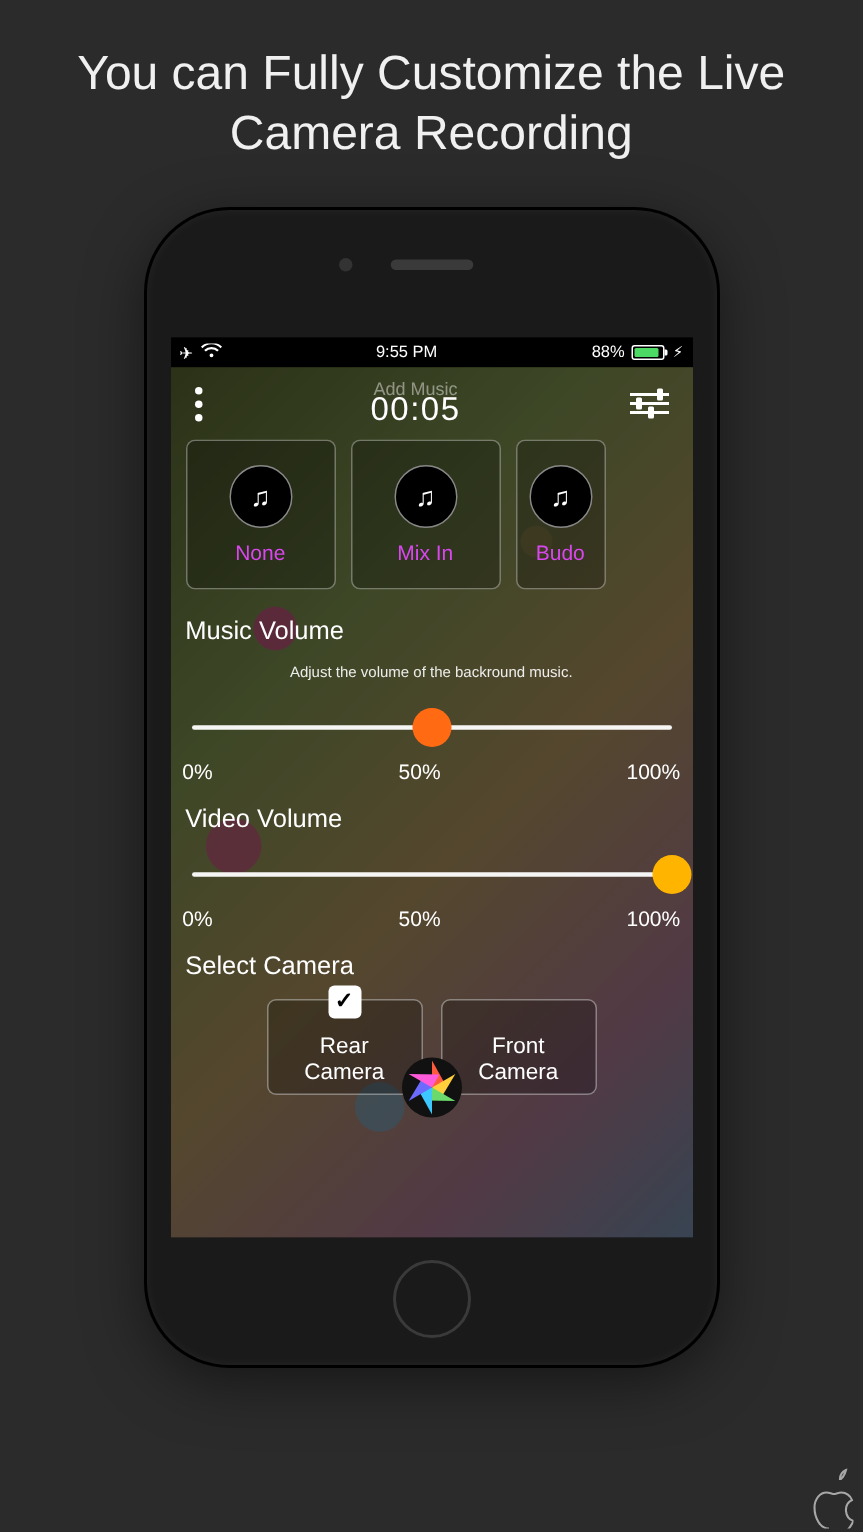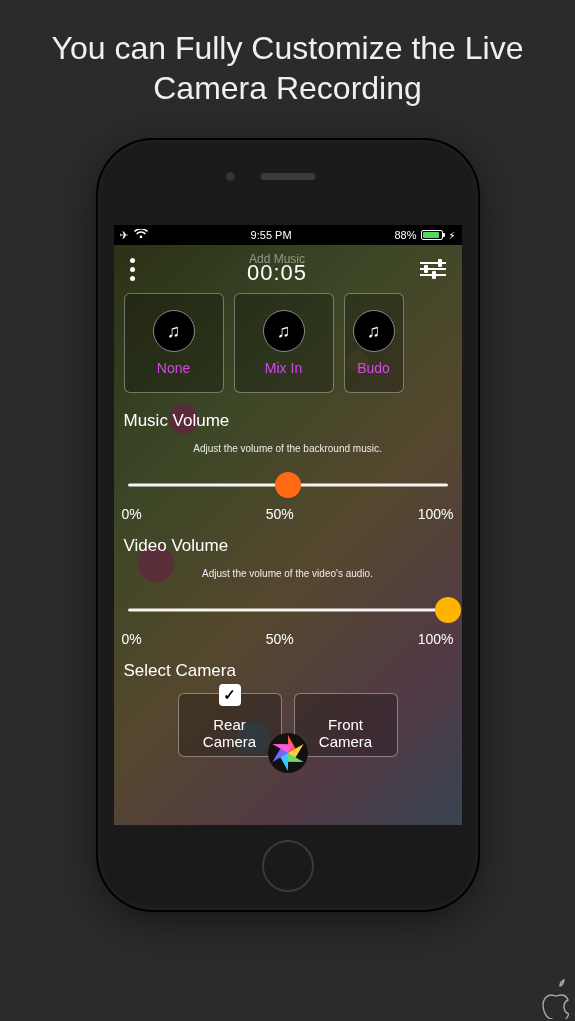--- a/index.html
+++ b/index.html
@@ -230,21 +230,20 @@
           <div class="track"></div>
           <div class="thumb orange" id="music-thumb" style="left: 50%;"></div>
         </div>
         <div class="ticks">
           <span>0%</span>
           <span>50%</span>
           <span>100%</span>
         </div>
 
         <div class="section-title">Video Volume</div>
-        <div class="section-sub">Adjust the volume of the video's audio.</div>
         <div class="slider">
           <div class="track"></div>
           <div class="thumb yellow" id="video-thumb" style="left: 100%;"></div>
         </div>
         <div class="ticks">
           <span>0%</span>
           <span>50%</span>
           <span>100%</span>
         </div>
 

